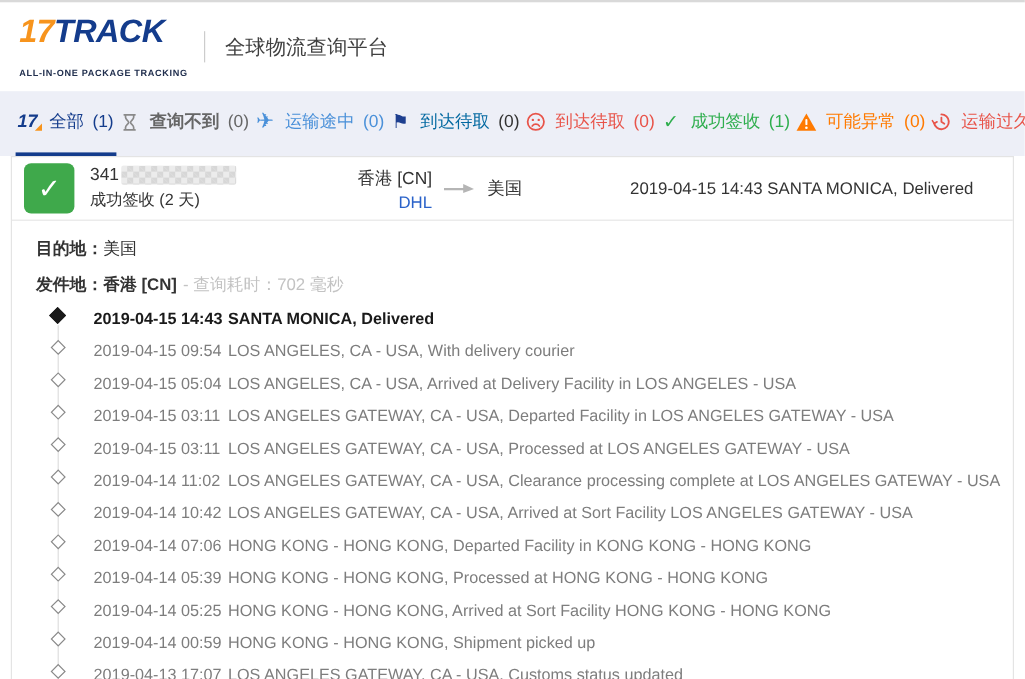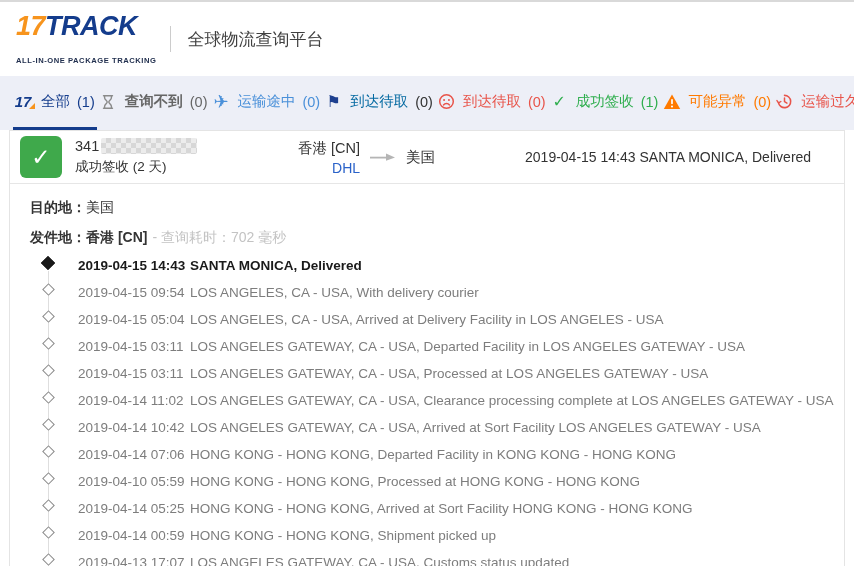--- a/index.html
+++ b/index.html
@@ -240,21 +240,21 @@
         <span class="tl-marker">
           <span class="diamond"></span>
         </span>
         <span class="tl-time">2019-04-14 07:06</span>
         <span class="tl-desc">HONG KONG - HONG KONG, Departed Facility in KONG KONG - HONG KONG</span>
       </div>
       <div class="tl-row">
         <span class="tl-marker">
           <span class="diamond"></span>
         </span>
-        <span class="tl-time">2019-04-10 05:59</span>
+        <span class="tl-time">2019-04-14 05:39</span>
         <span class="tl-desc">HONG KONG - HONG KONG, Processed at HONG KONG - HONG KONG</span>
       </div>
       <div class="tl-row">
         <span class="tl-marker">
           <span class="diamond"></span>
         </span>
         <span class="tl-time">2019-04-14 05:25</span>
         <span class="tl-desc">HONG KONG - HONG KONG, Arrived at Sort Facility HONG KONG - HONG KONG</span>
       </div>
       <div class="tl-row">

